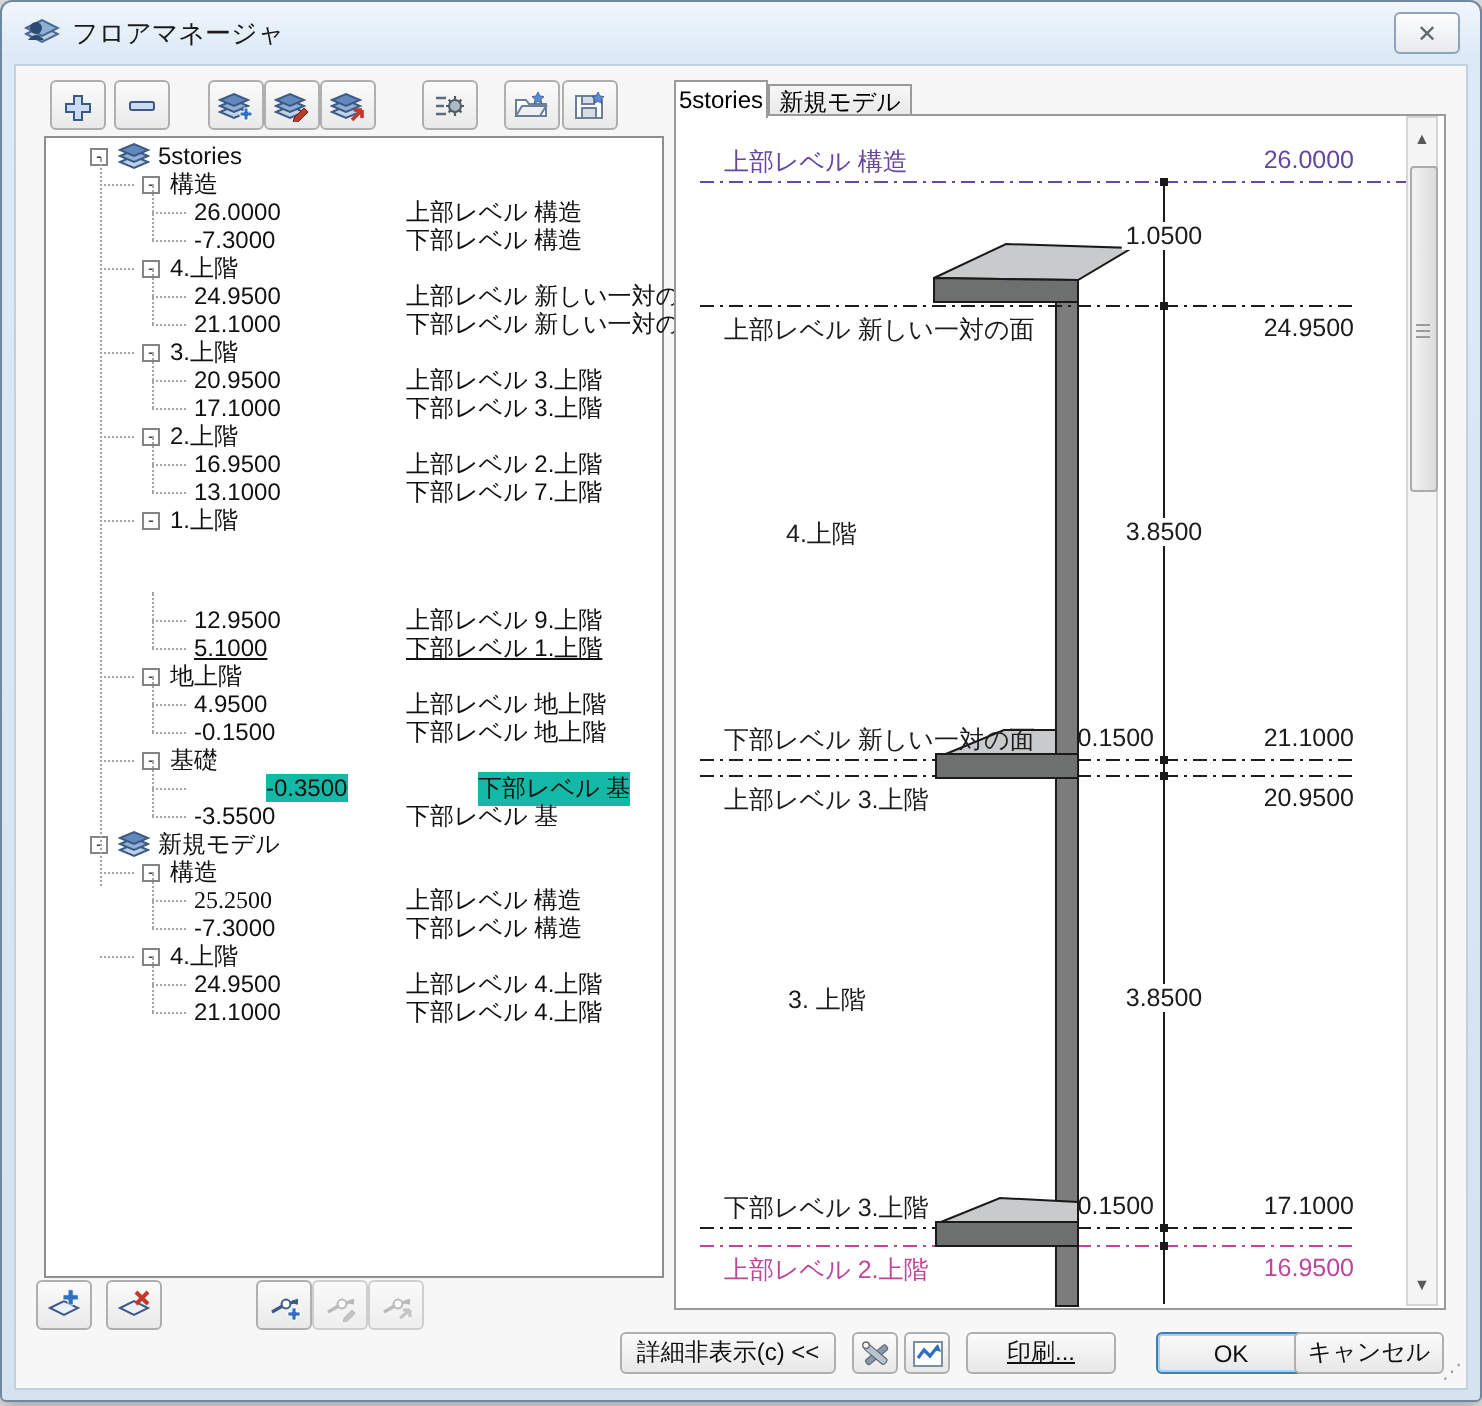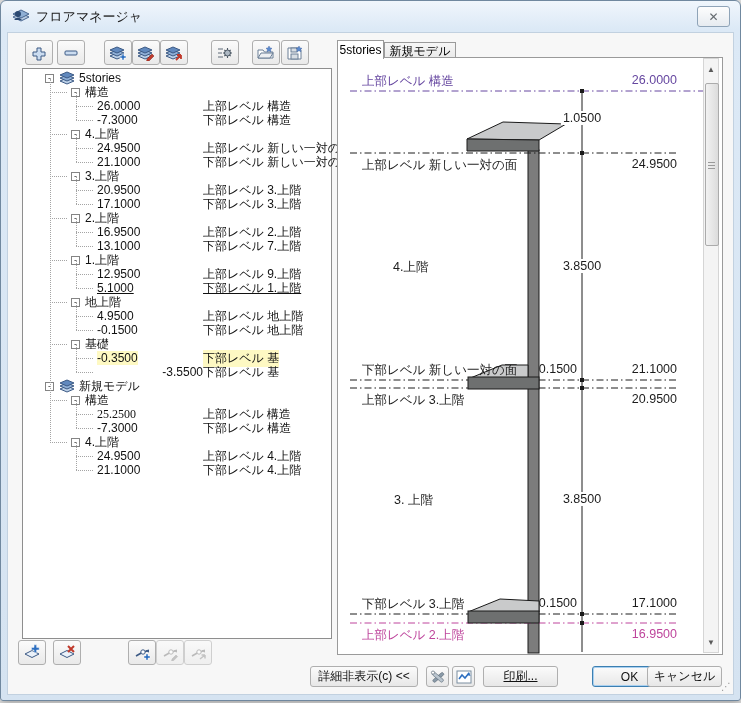--- a/index.html
+++ b/index.html
@@ -26,21 +26,21 @@
   .tbtn.disabled{opacity:.55;}
   
   .tree-panel{position:absolute;left:22px;top:68px;width:308px;height:569px;background:#fff;
               border:1px solid #8E8E8E;}
   #tree{position:relative;padding-top:2px;font-size:12px;color:#111;}
   .trow{position:relative;height:14px;display:flex;align-items:center;white-space:nowrap;}
   .exp{display:inline-flex;width:9px;height:9px;border:1px solid #848484;background:#fff;
        align-items:center;justify-content:center;font-size:9px;line-height:7px;color:#333;
        box-sizing:border-box;margin-right:5px;flex:none;}
   .valwrap{display:inline-block;width:106px;flex:none;}
-  .sel{background:#fef9c3;}
+  .sel{background:#14b8a6;margin-left:36px;}
   .vguide{position:absolute;width:0;border-left:1px dotted #A4A4A4;}
   .hstub{position:absolute;height:0;border-top:1px dotted #A4A4A4;top:7px;}
   .rooticon{margin-right:4px;flex:none;}
   
   .tab{position:absolute;font-size:12px;display:flex;align-items:center;justify-content:center;
        border:1px solid #9A9A9A;box-sizing:border-box;}
   .tab.active{left:337px;top:40px;width:47px;height:19px;background:#fff;border-bottom:none;z-index:3;}
   .tab.inactive{left:384px;top:42px;width:72px;height:17px;background:linear-gradient(#F6F6F6,#E8E8E8);
        border-bottom:none;z-index:1;}
   .rpanel{position:absolute;left:337px;top:57px;width:386px;height:598px;background:#fff;
@@ -235,21 +235,21 @@
             <span>下部レベル 7.上階</span>
           </div>
         </div>
         <div class="trow" style="padding-left: 48px;">
           <div class="hstub" style="left: 27px; width: 17px;"></div>
           <span class="exp">-</span>
           <span>1.上階</span>
         </div>
         <div style="position: relative;">
           <div class="vguide" style="left: 53px; top: -7px; height: 28px;"></div>
-          <div class="trow" style="padding-left: 74px;">
+          <div class="trow" style="padding-left: 74px; margin-top: 36px;">
             <div class="hstub" style="left: 53px; width: 17px;"></div>
             <span class="valwrap"><span>12.9500</span></span>
             <span>上部レベル 9.上階</span>
           </div>
           <div class="trow" style="padding-left: 74px; text-decoration: underline;">
             <div class="hstub" style="left: 53px; width: 17px;"></div>
             <span class="valwrap"><span>5.1000</span></span>
             <span>下部レベル 1.上階</span>
           </div>
         </div>
@@ -276,21 +276,21 @@
           <span class="exp">-</span>
           <span>基礎</span>
         </div>
         <div style="position: relative;">
           <div class="vguide" style="left: 53px; top: -7px; height: 28px;"></div>
           <div class="trow" style="padding-left: 74px;">
             <div class="hstub" style="left: 53px; width: 17px;"></div>
             <span class="valwrap"><span class="sel">-0.3500</span></span>
             <span class="sel">下部レベル 基</span>
           </div>
-          <div class="trow" style="padding-left: 74px; text-align: right;">
+          <div class="trow" style="padding-left: 74px;">
             <div class="hstub" style="left: 53px; width: 17px;"></div>
             <span class="valwrap"><span>-3.5500</span></span>
             <span>下部レベル 基</span>
           </div>
         </div>
       </div>
       <div class="trow" style="padding-left: 22px;">
         <span class="exp">-</span>
         <svg width="16" height="14" viewBox="0 0 16 14" class="rooticon">
           <polygon points="1,10 8,7 15,10 8,13" fill="#BDD1E8" stroke="#3C5A85"></polygon>
@@ -465,20 +465,20 @@
 <div class="fbtn" style="left:452px;width:23px;">
   <svg width="16" height="16" viewBox="0 0 16 16">
     <rect x="1" y="2" width="14" height="12" fill="#fff" stroke="#7A8EA0"></rect>
     <polyline points="3,10 6,6 9,9 13,4" fill="none" stroke="#2D6FC0" stroke-width="1.6"></polyline>
     <polygon points="13,3 14.5,7 11,6" fill="#2D6FC0"></polygon>
   </svg>
 </div>
 <div class="fbtn" style="left:483px;width:75px;text-decoration:underline;">
     <span>印刷...</span>
   </div>
-<div class="fbtn focused" style="left:592px;width:75px;">
+<div class="fbtn focused" style="left:578px;width:75px;">
     <span>OK</span>
   </div>
 <div class="fbtn" style="left:647px;width:75px;">
     <span>キャンセル</span>
   </div>
 
 <div class="resize-grip">⋰</div>
 
 </body></html>

